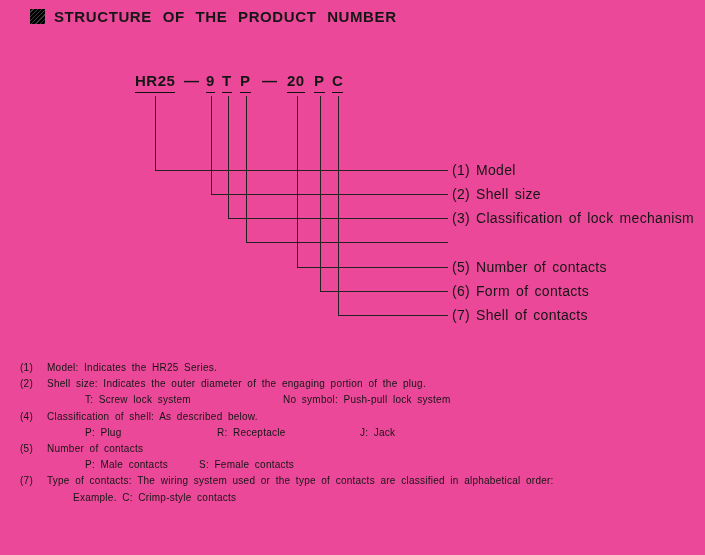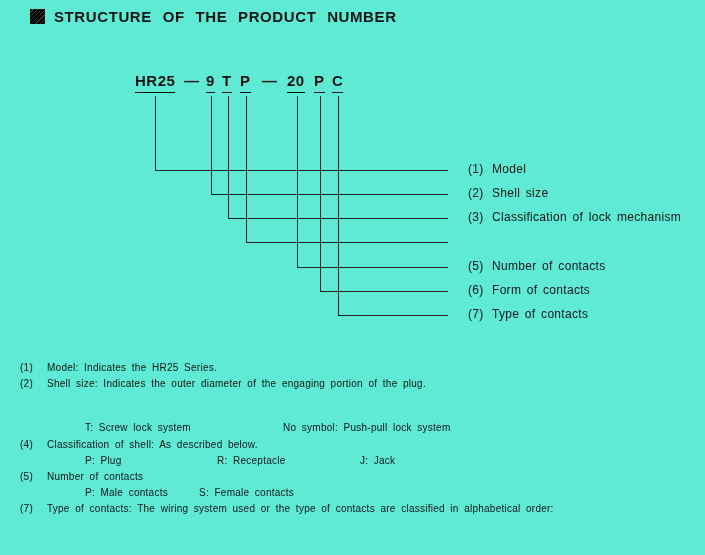--- a/index.html
+++ b/index.html
@@ -1,19 +1,19 @@
 <!DOCTYPE html>
 <html><head>
 <meta charset="utf-8">
 <style>
   html,body{margin:0;padding:0;background:#e8e8e8;}
   .page{
     position:relative;
     width:705px;height:555px;
-    background:#5eead4;
+    background:#ec4899;
     font-family:"Liberation Sans","DejaVu Sans",sans-serif;
     color:#151515;
     overflow:hidden;
   }
   
   .title-row{
     position:absolute;left:30px;top:8px;
     display:flex;align-items:center;gap:9px;
   }
   .title-marker{
@@ -36,34 +36,34 @@
   }
   .code-seg.u{border-bottom:1.5px solid #111;text-align:right;}
   
   .conn{
     position:absolute;
     border-left:1px solid #222;
     border-bottom:1px solid #222;
   }
   
   .callout{
-    position:absolute;left:468px;
-    font-size:12px;letter-spacing:0.3px;word-spacing:2px;
+    position:absolute;left:452px;
+    font-size:14px;letter-spacing:0.3px;word-spacing:2px;
     white-space:nowrap;
   }
   .callout .num{display:inline-block;width:24px;}
   
   .notes{
     position:absolute;left:20px;top:360px;width:655px;
     font-size:10px;letter-spacing:0.25px;word-spacing:2.5px;
   }
   .note-row{line-height:16.2px;white-space:nowrap;}
   .note-row .num{display:inline-block;width:27px;}
   .sub-row{line-height:16.2px;padding-left:65px;white-space:nowrap;}
-  .sub-row .col-w198{display:inline-block;width:198px;margin-top:28px;}
+  .sub-row .col-w198{display:inline-block;width:198px;}
   .sub-row .col-w132{display:inline-block;width:132px;}
   .sub-row .col-w143{display:inline-block;width:143px;}
   .sub-row .col-w118{display:inline-block;width:114px;}
   .sub-row.example{padding-left:53px;}
 </style>
 </head>
 <body>
 
 <div class="page">
 
@@ -99,21 +99,21 @@
   <div class="callout" style="top:210px">
     <span class="num">(3)</span><span>Classification of lock mechanism</span>
   </div>
   <div class="callout" style="top:259px">
     <span class="num">(5)</span><span>Number of contacts</span>
   </div>
   <div class="callout" style="top:283px">
     <span class="num">(6)</span><span>Form of contacts</span>
   </div>
   <div class="callout" style="top:307px">
-    <span class="num">(7)</span><span>Type of contacts</span>
+    <span class="num">(7)</span><span>Shell of contacts</span>
   </div>
 
   <div class="notes">
     <div class="note-row">
       <span class="num">(1)</span><span>Model: Indicates the HR25 Series.</span>
     </div>
     <div class="note-row">
       <span class="num">(2)</span><span>Shell size: Indicates the outer diameter of the engaging portion of the plug.</span>
     </div>
     <div class="sub-row">
@@ -127,15 +127,18 @@
     </div>
     <div class="note-row">
       <span class="num">(5)</span><span>Number of contacts</span>
     </div>
     <div class="sub-row">
       <span class="col-w118">P: Male contacts</span><span>S: Female contacts</span>
     </div>
     <div class="note-row">
       <span class="num">(7)</span><span>Type of contacts: The wiring system used or the type of contacts are classified in alphabetical order:</span>
     </div>
+    <div class="sub-row example">
+      <span>Example. C: Crimp-style contacts</span>
+    </div>
   </div>
 
 </div>
 
 </body></html>

